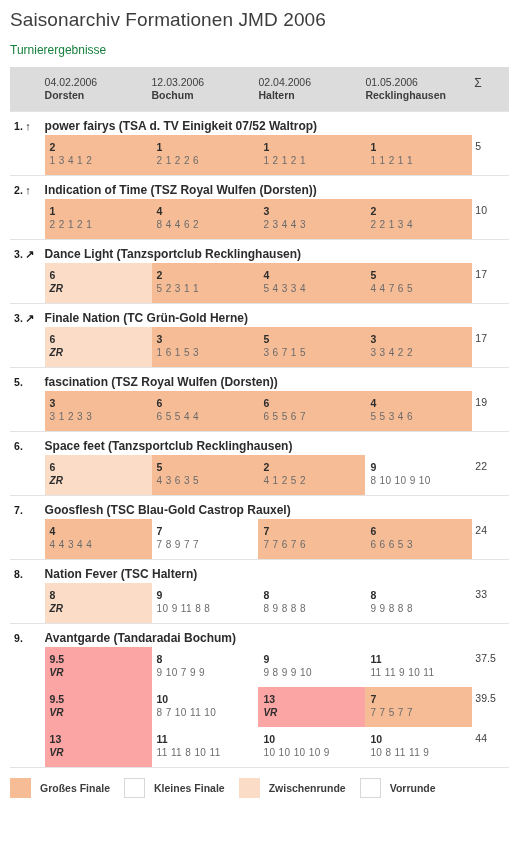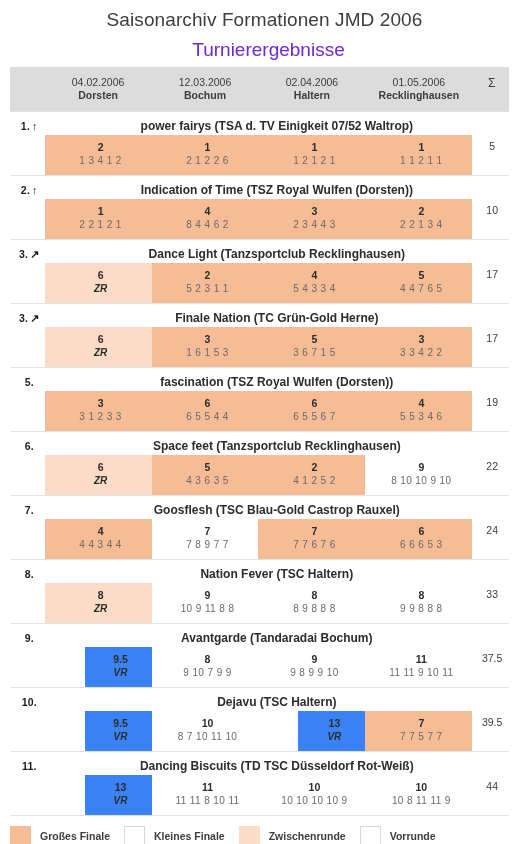--- a/index.html
+++ b/index.html
@@ -4,43 +4,43 @@
 <style>
   * { box-sizing: border-box; }
   html, body {
     margin: 0; padding: 0;
     width: 519px; height: 844px;
     background: #ffffff;
     font-family: "Liberation Sans", sans-serif;
     color: #3c3c3c;
     overflow: hidden;
   }
-  .page { width: 519px; height: 844px; position: relative; text-align: center; }
+  .page { width: 519px; height: 844px; position: relative; }
 
   
   .h-title {
     font-size: 19px;
     font-weight: 400;
     color: #3d3d3d;
     letter-spacing: .1px;
     padding: 8px 0 0 10px;
     line-height: 24px;
   }
   .h-sub {
     font-size: 13px;
     font-weight: bold;
     color: #2f2f2f;
     padding: 6px 0 0 10px;
     line-height: 16px;
   }
   .h-sec {
-    font-size: 19px;
+    font-size: 12px;
     font-weight: 400;
-    color: #6d28d9;
-    padding: 10px 0 0 18px;
+    color: #15803d;
+    padding: 10px 0 0 10px;
     line-height: 16px;
   }
 
   
   .tbl {
     margin: 9px 10px 0 10px;
     width: 499px;
     border-collapse: collapse;
     table-layout: fixed;
   }
@@ -116,21 +116,21 @@
   }
   .cell .dt.bold {
     font-weight: bold;
     color: #2c2c2c;
     letter-spacing: 0;
     font-style: italic;
   }
   .bg-gf { background: #f5bc96; }
   .bg-zr { background: #fadcc7; }
   .bg-kf { background: #ffffff; }
-  .bg-vr { background: #3b82f6; margin-left: 40px; }
+  .bg-vr { background: #fca5a5; }
   .sum {
     font-size: 10.5px;
     color: #3d3d3d;
     padding: 5px 0 0 3px;
     white-space: nowrap;
   }
 
   
   .legend {
     margin: 0 10px;
@@ -539,28 +539,20 @@
           <td>
             <div class="cell bg-kf">
               <div class="pl">11</div>
               <div class="dt">11 11 9 10 11</div>
             </div>
           </td>
           <td>
             <div class="sum">37.5</div>
           </td>
         </tr>
-        <tr class="name-row">
-          <td>
-            <div class="rank"><span>10.</span></div>
-          </td>
-          <td colspan="5">
-            <div class="team">Dejavu (TSC Haltern)</div>
-          </td>
-        </tr>
         <tr class="data-row">
           <td></td>
           <td>
             <div class="cell bg-vr">
               <div class="pl">9.5</div>
               <div class="dt bold">VR</div>
             </div>
           </td>
           <td>
             <div class="cell bg-kf">
@@ -575,28 +567,20 @@
             </div>
           </td>
           <td>
             <div class="cell bg-gf">
               <div class="pl">7</div>
               <div class="dt">7 7 5 7 7</div>
             </div>
           </td>
           <td>
             <div class="sum">39.5</div>
-          </td>
-        </tr>
-        <tr class="name-row">
-          <td>
-            <div class="rank"><span>11.</span></div>
-          </td>
-          <td colspan="5">
-            <div class="team">Dancing Biscuits (TD TSC Düsseldorf Rot-Weiß)</div>
           </td>
         </tr>
         <tr class="data-row">
           <td></td>
           <td>
             <div class="cell bg-vr">
               <div class="pl">13</div>
               <div class="dt bold">VR</div>
             </div>
           </td>

